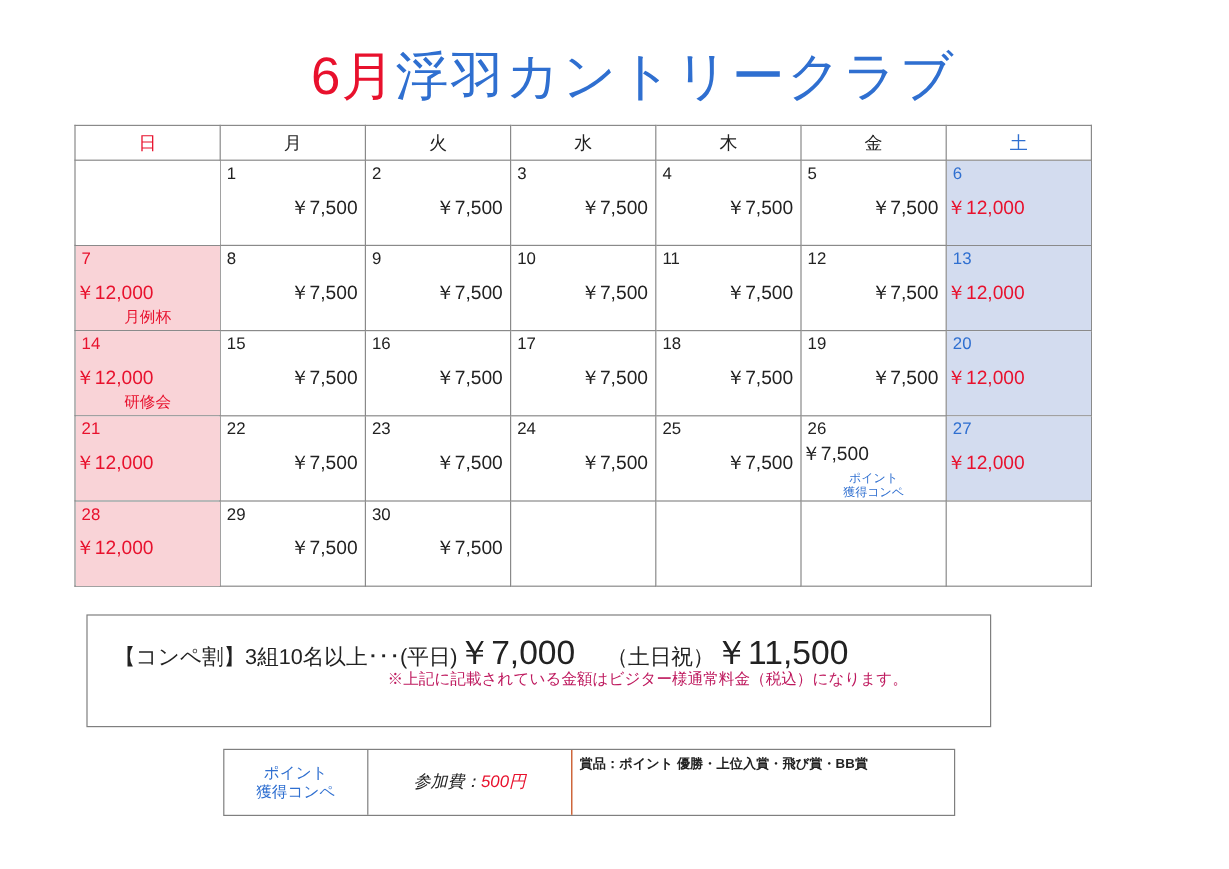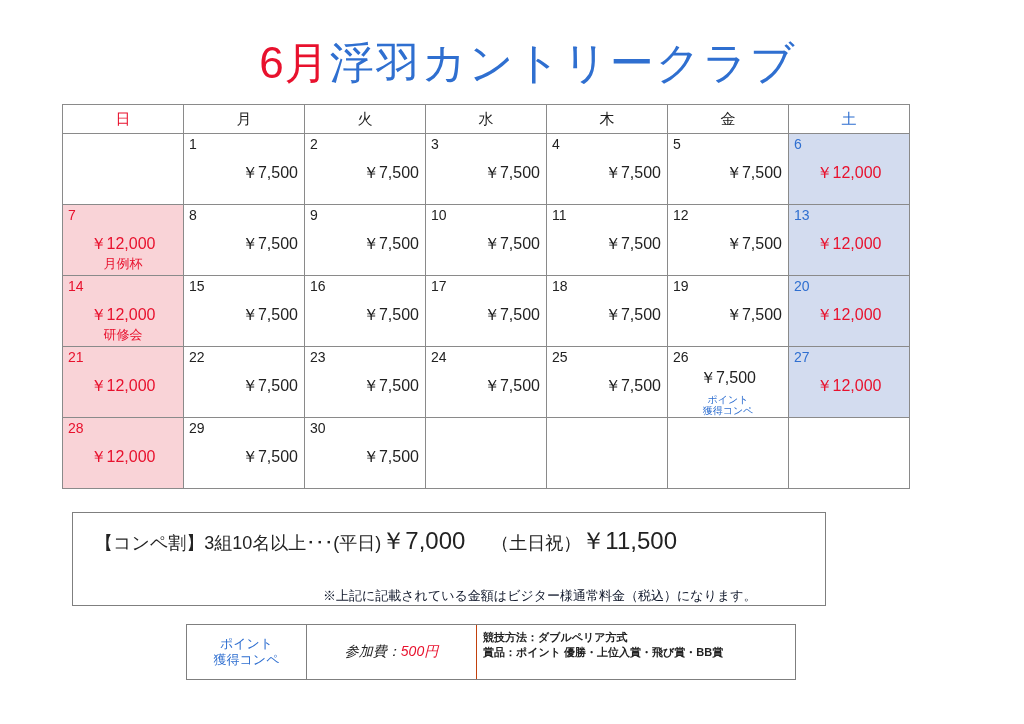--- a/index.html
+++ b/index.html
@@ -84,21 +84,21 @@
     right: 6px;
     bottom: 20px;
     font-size: 16px;
     color: #222222;
     white-space: nowrap;
   }
   .price.red { color: #e8112d; }
   .price.center {
     right: 0;
     left: 0;
-    text-align: center;
+    text-align: left;
   }
   .note {
     position: absolute;
     right: 8px;
     bottom: 2px;
     font-size: 13px;
     color: #e8112d;
     white-space: nowrap;
   }
   .note.center {
@@ -130,32 +130,32 @@
   }
   .compe-line1 {
     position: absolute;
     left: 22px;
     top: 12px;
     font-size: 18px;
     color: #222222;
     white-space: nowrap;
   }
   .compe-line1 .big {
-    font-size: 24px;
+    font-size: 28px;
   }
   .compe-line1 .gap {
     display: inline-block;
     width: 26px;
   }
   .compe-line2 {
     position: absolute;
     left: 250px;
-    top: 74px;
+    top: 44px;
     font-size: 13px;
-    color: #0f172a;
+    color: #be185d;
     white-space: nowrap;
   }
 
   .point-box {
     position: absolute;
     left: 186px;
     top: 624px;
     width: 608px;
     height: 54px;
     border: 1px solid #7f7f7f;
@@ -380,16 +380,15 @@
 <div class="point-box">
   <div class="pb-cell1">
     <span>ポイント</span>
     <span>獲得コンペ</span>
   </div>
   <div class="pb-cell2">
     <span>参加費：</span>
       <span class="fee">500円</span>
   </div>
   <div class="pb-cell3">
-    <div>競技方法：ダブルペリア方式</div>
     <div>賞品：ポイント 優勝・上位入賞・飛び賞・BB賞</div>
   </div>
 </div>
 
 </body></html>

